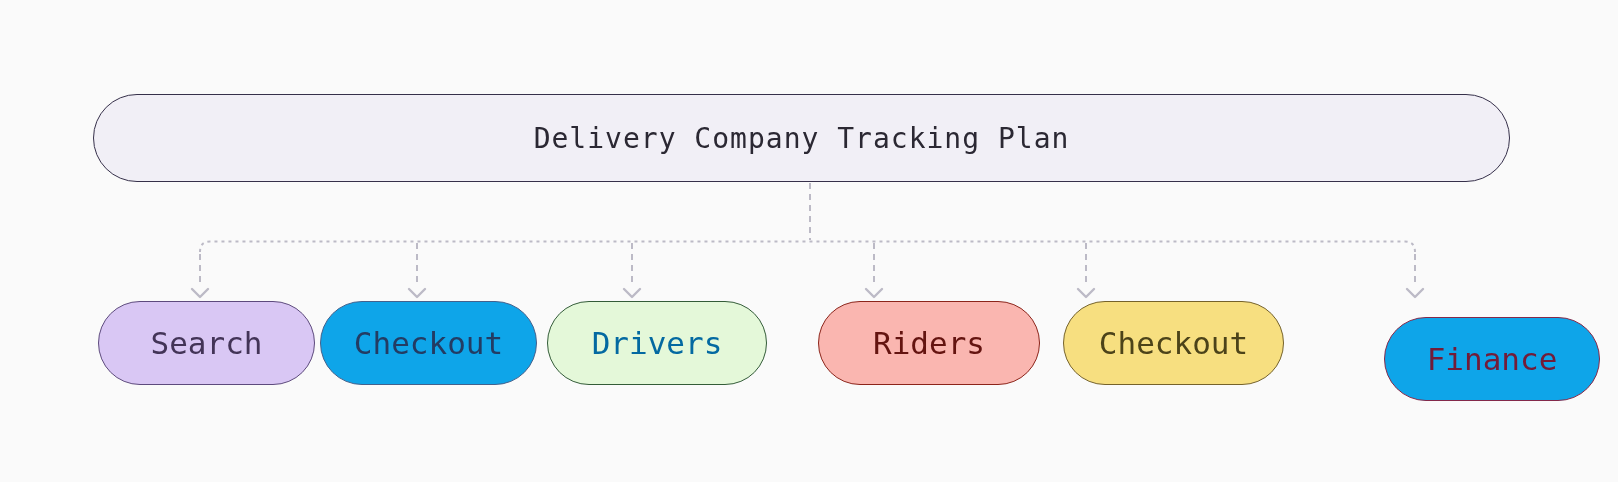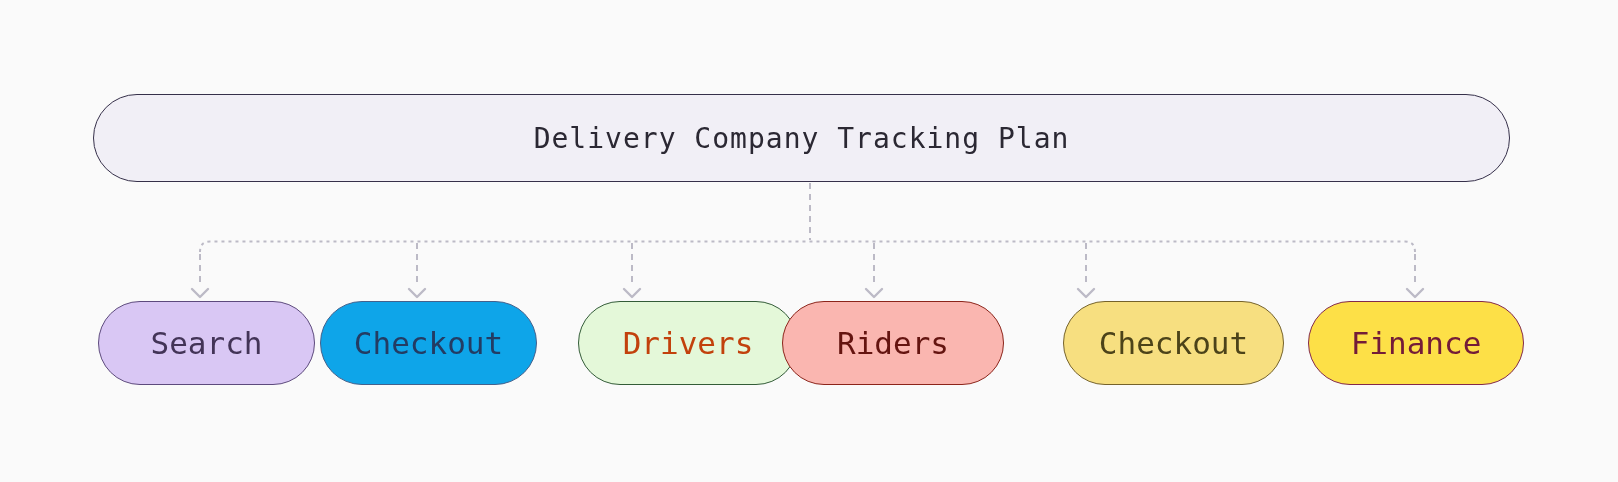--- a/index.html
+++ b/index.html
@@ -104,29 +104,29 @@
   </div>
 
   <div class="node child" id="child-0" style="left: 98px; width: 217px; background: rgb(217, 199, 244); border-color: rgb(93, 74, 125); color: rgb(67, 52, 87);">
     <span>Search</span>
   </div>
 
   <div class="node child" id="child-1" style="left: 320px; width: 217px; background: #0ea5e9; border-color: rgb(68, 97, 140); color: rgb(35, 60, 99);">
     <span>Checkout</span>
   </div>
 
-  <div class="node child" id="child-2" style="left: 578px; width: 220px; background: rgb(228, 248, 217); border-color: rgb(51, 92, 56); color: #c2410c;">
+  <div class="node child" id="child-2" style="left: 547px; width: 220px; background: rgb(228, 248, 217); border-color: rgb(51, 92, 56); color: #0369a1;">
     <span>Drivers</span>
   </div>
 
-  <div class="node child" id="child-3" style="left: 782px; width: 222px; background: rgb(250, 182, 176); border-color: rgb(140, 36, 26); color: rgb(100, 20, 16);">
+  <div class="node child" id="child-3" style="left: 818px; width: 222px; background: rgb(250, 182, 176); border-color: rgb(140, 36, 26); color: rgb(100, 20, 16);">
     <span>Riders</span>
   </div>
 
   <div class="node child" id="child-4" style="left: 1063px; width: 221px; background: rgb(247, 223, 128); border-color: rgb(117, 98, 42); color: rgb(76, 67, 25);">
     <span>Checkout</span>
   </div>
 
-  <div class="node child" id="child-5" style="left: 1308px; width: 216px; background: #fde047; border-color: rgb(131, 41, 74); color: rgb(115, 28, 56);">
+  <div class="node child" id="child-5" style="left: 1384px; width: 216px; background: #0ea5e9; border-color: rgb(131, 41, 74); color: rgb(115, 28, 56); margin-top: 16px;">
     <span>Finance</span>
   </div>
 
 </div>
 
 </body></html>

